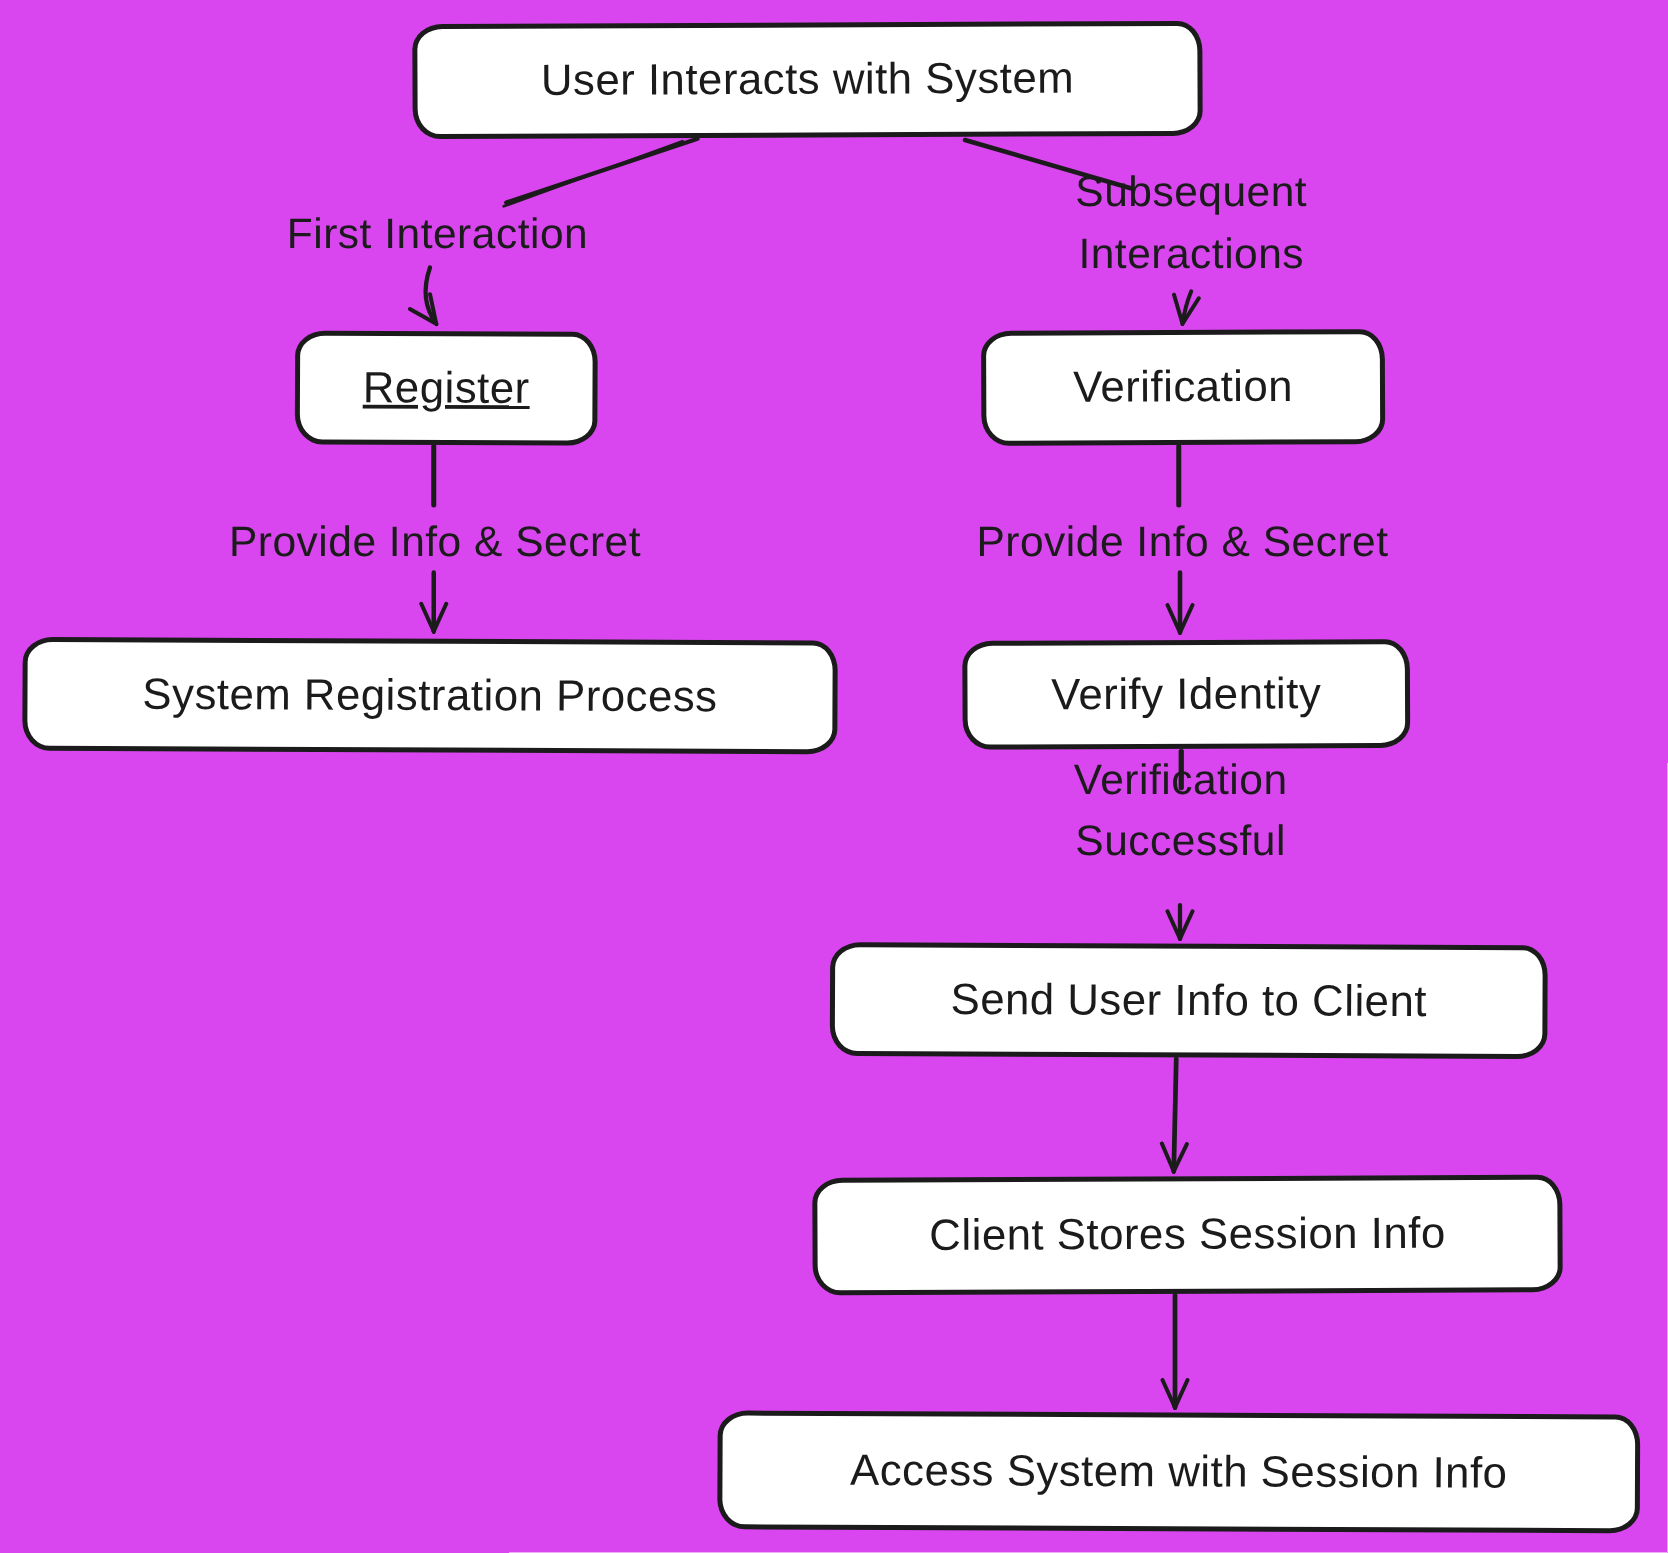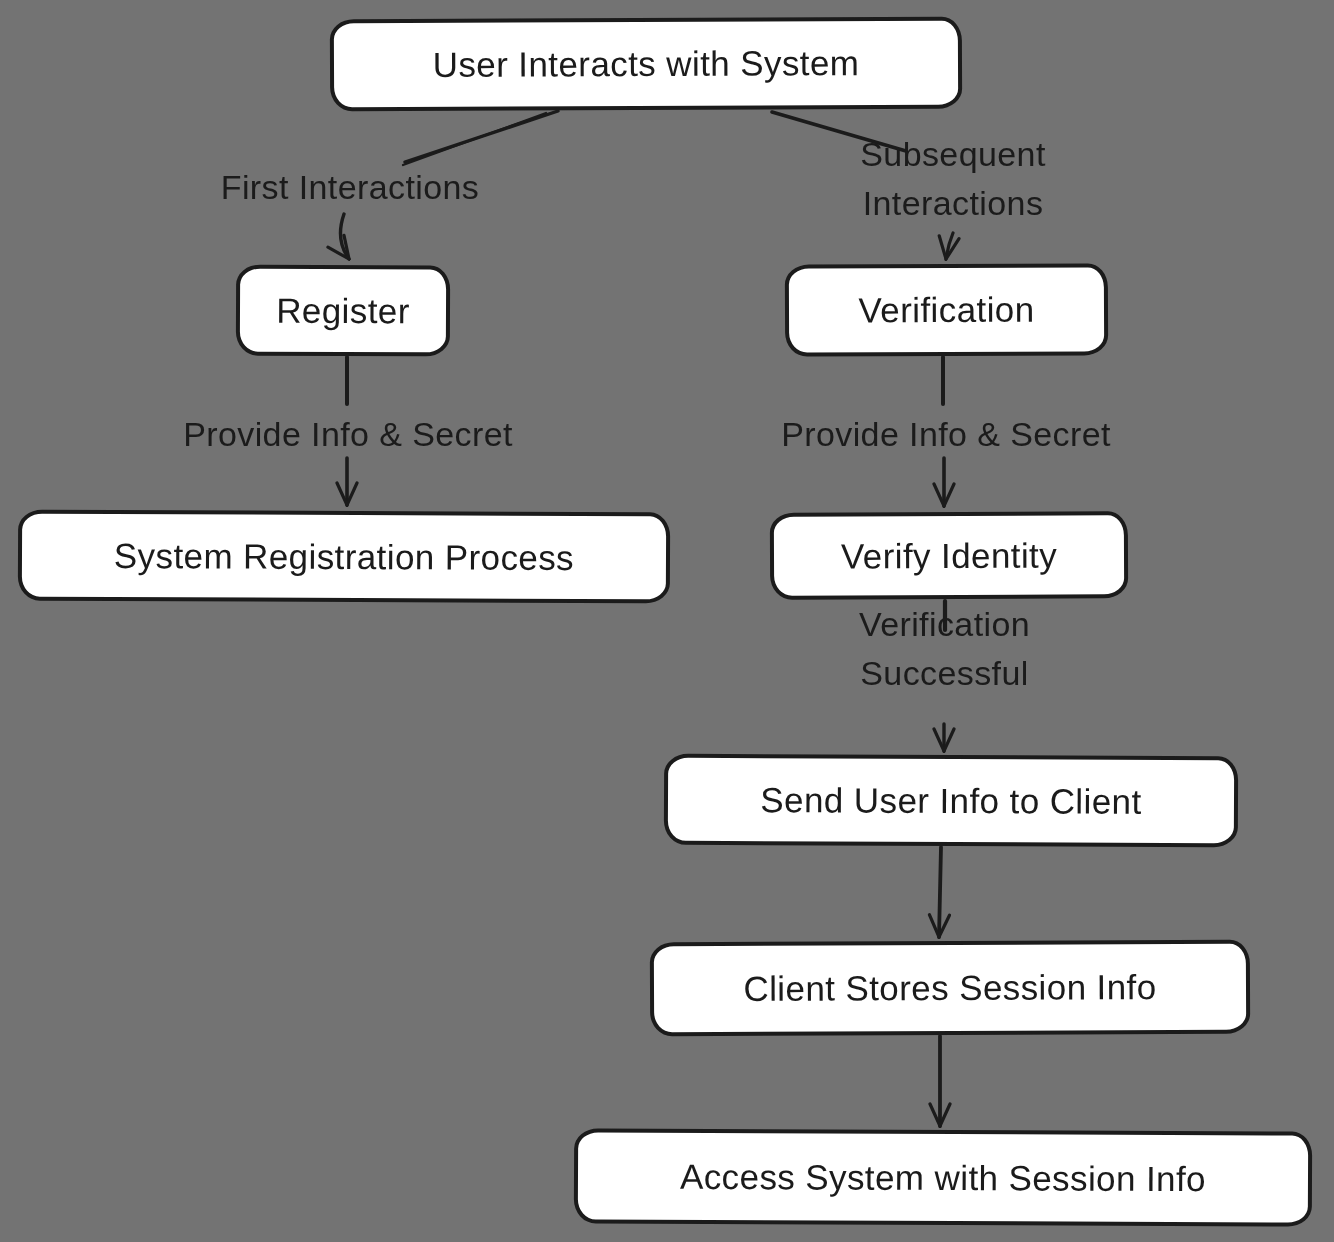--- a/index.html
+++ b/index.html
@@ -4,21 +4,21 @@
 <style>
   html, body {
     margin: 0;
     padding: 0;
     background: #ffffff;
   }
   #canvas {
     position: relative;
     width: 1334px;
     height: 1242px;
-    background: #737373;
+    background: #d946ef;
     font-family: "Liberation Sans", "DejaVu Sans", sans-serif;
     color: #1b1b1b;
     overflow: hidden;
   }
   #edges {
     position: absolute;
     left: 0; top: 0;
     width: 1334px; height: 1242px;
   }
   .node {
@@ -38,21 +38,21 @@
   .node.r2 { transform: rotate(0.25deg); }
   .edge-label {
     position: absolute;
     font-size: 34px;
     letter-spacing: 0.4px;
     text-align: center;
     line-height: 1.45;
   }
   
   #n-user        { left: 330px;  top: 18px;   width: 632px; height: 92px; }
-  #n-register    { left: 236px;  top: 265px;  width: 214px; height: 91px; }
+  #n-register    { left: 236px;  top: 265px;  width: 242px; height: 91px; text-decoration: underline; }
   #n-auth        { left: 785px;  top: 264px;  width: 323px; height: 92px; }
   #n-sysreg      { left: 18px;   top: 511px;  width: 652px; height: 91px; }
   #n-verify      { left: 770px;  top: 512px;  width: 358px; height: 87px; }
   #n-send        { left: 664px;  top: 755px;  width: 574px; height: 91px; }
   #n-store       { left: 650px;  top: 941px;  width: 600px; height: 94px; }
   #n-access      { left: 574px;  top: 1130px; width: 738px; height: 95px; }
   
   #l-first       { left: 155px;  top: 163px;  width: 390px; }
   #l-subseq      { left: 818px;  top: 130px;  width: 270px; }
   #l-provide-l   { left: 118px;  top: 410px;  width: 460px; }
@@ -119,21 +119,21 @@
   </div>
 
   <div id="n-store" class="node r1">
     <span>Client Stores Session Info</span>
   </div>
 
   <div id="n-access" class="node r2">
     <span>Access System with Session Info</span>
   </div>
 
-  <div id="l-first" class="edge-label">First Interactions</div>
+  <div id="l-first" class="edge-label">First Interaction</div>
 
   <div id="l-subseq" class="edge-label">Subsequent Interactions</div>
 
   <div id="l-provide-l" class="edge-label">Provide Info &amp; Secret</div>
 
   <div id="l-provide-r" class="edge-label">Provide Info &amp; Secret</div>
 
   <div id="l-verified" class="edge-label">Verification Successful</div>
 
 </div>

